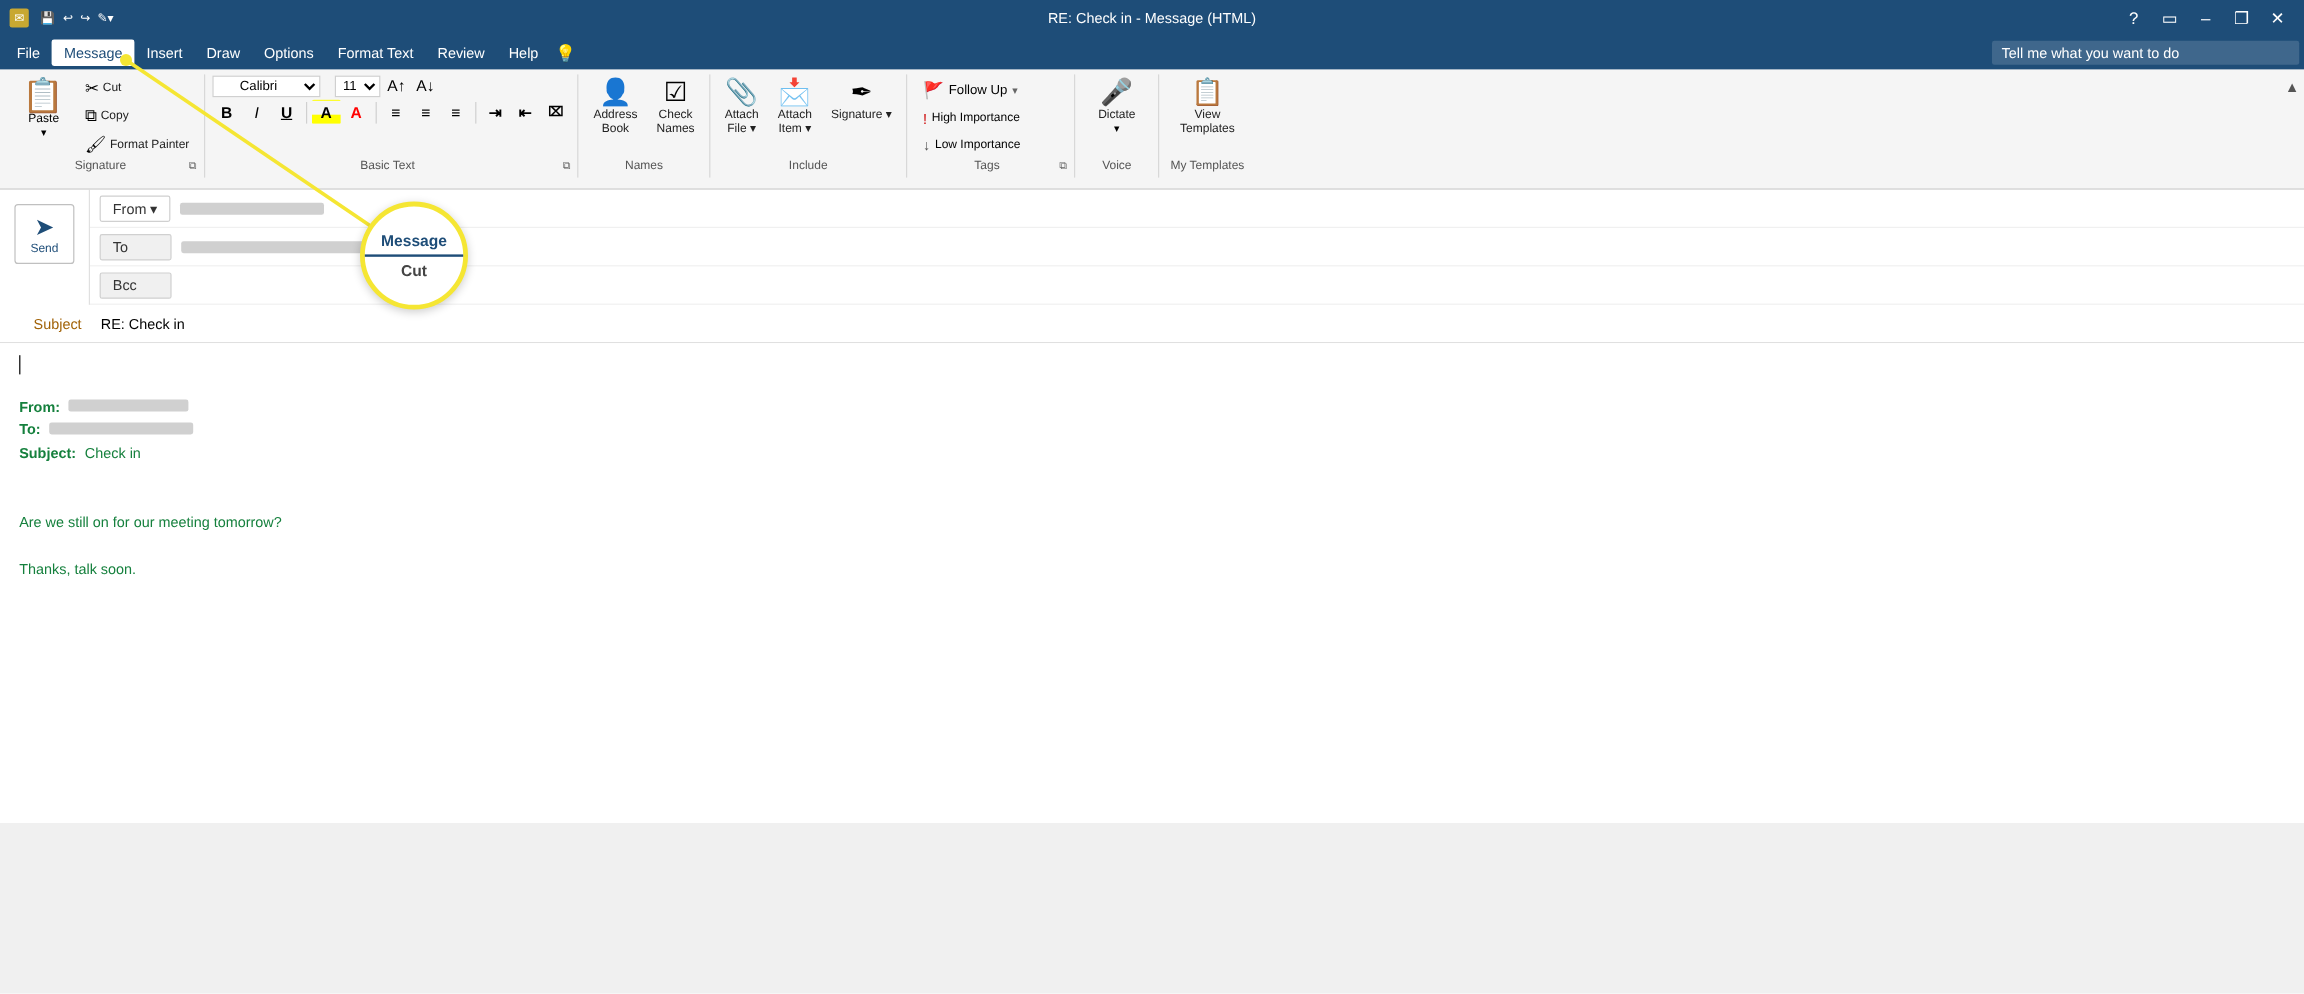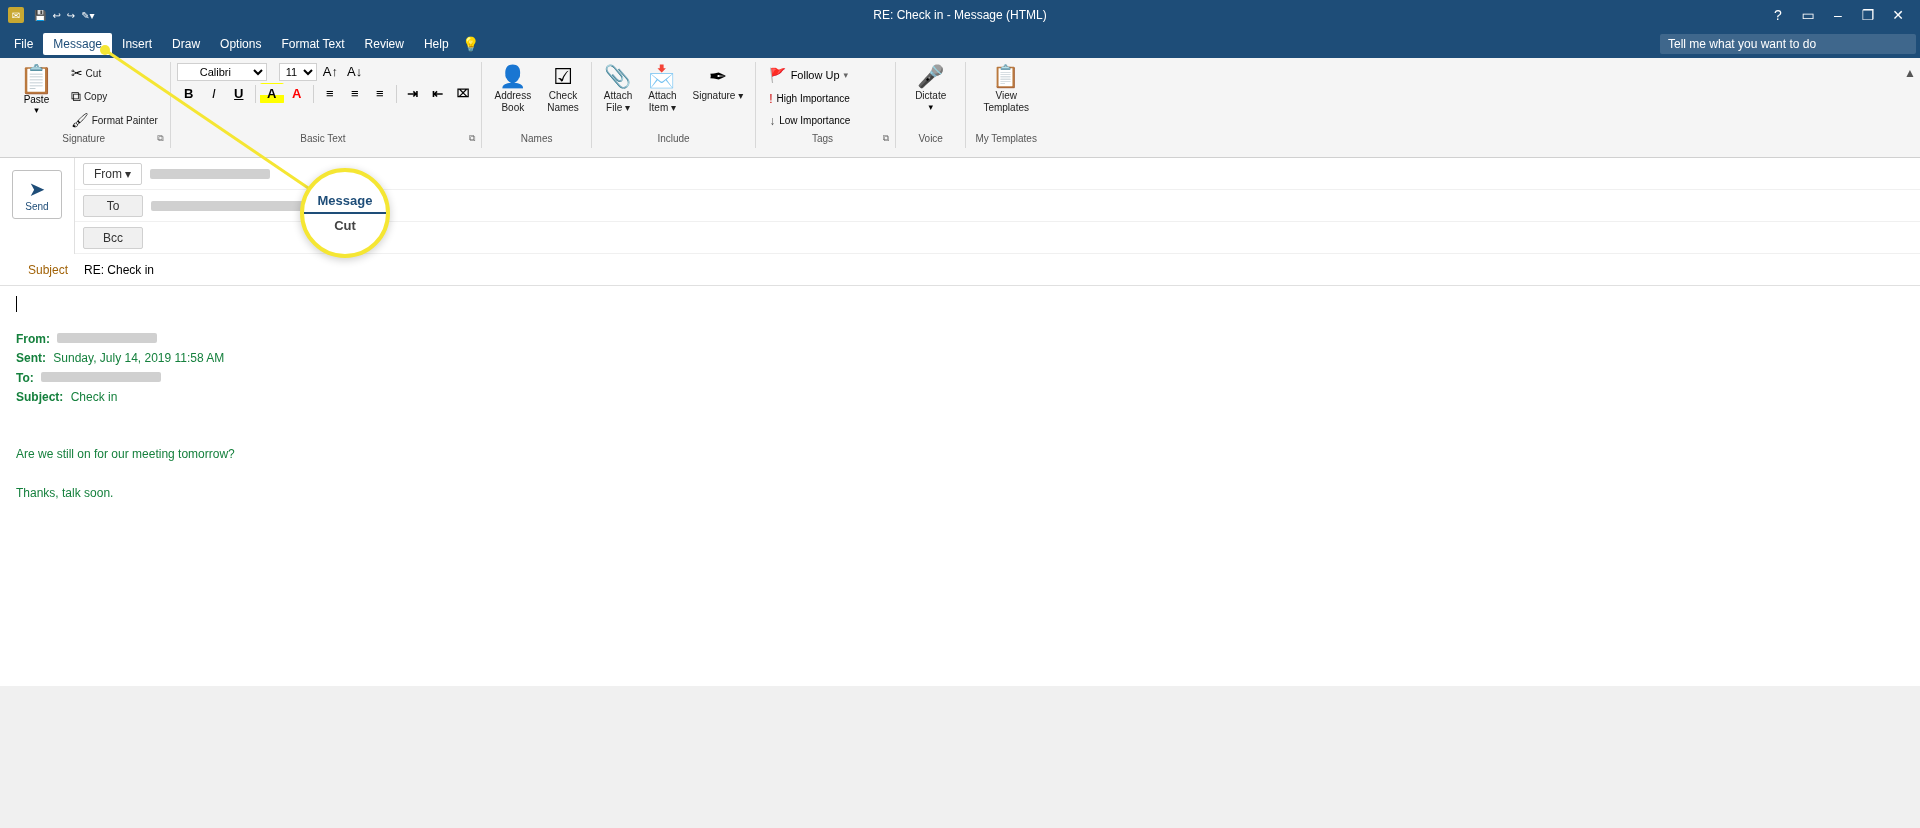--- a/index.html
+++ b/index.html
@@ -188,21 +188,20 @@
       min-height: 32px;
     }
     .compose-field-label {
       background: #f0f0f0;
       border: 1px solid #d0d0d0;
       border-radius: 2px;
       padding: 3px 10px;
       font-size: 12px;
       color: #333;
       min-width: 60px;
-      text-align: center;
       cursor: pointer;
       margin-right: 8px;
     }
     .from-field { display: flex; align-items: center; padding: 4px 8px; border-bottom: 1px solid #f0f0f0; min-height: 32px; }
     .from-btn {
       background: none; border: 1px solid #d0d0d0; border-radius: 2px;
       padding: 3px 10px; font-size: 12px; cursor: pointer; color: #333;
       display: flex; align-items: center; gap: 3px; margin-right: 8px;
     }
     .subject-field { display: flex; align-items: center; padding: 4px 8px; border-bottom: 1px solid #e0e0e0; min-height: 32px; }
@@ -507,24 +506,20 @@
 
   <div class="compose-body">
     <span class="cursor-line"></span>
     <br>
     <div class="email-meta">
       <div>
         <b>From:</b>
         <span class="blurred-text" style="width:100px;margin-left:4px;"></span>
       </div>
       <div>
-        <b>Sent:</b>
-        <span style="margin-left:4px;">Sunday, July 14, 2019 11:58 AM</span>
-      </div>
-      <div>
         <b>To:</b>
         <span class="blurred-text" style="width:120px;margin-left:4px;"></span>
       </div>
       <div>
         <b>Subject:</b>
         <span style="margin-left:4px;">Check in</span>
       </div>
     </div>
     <br>
     <br>

